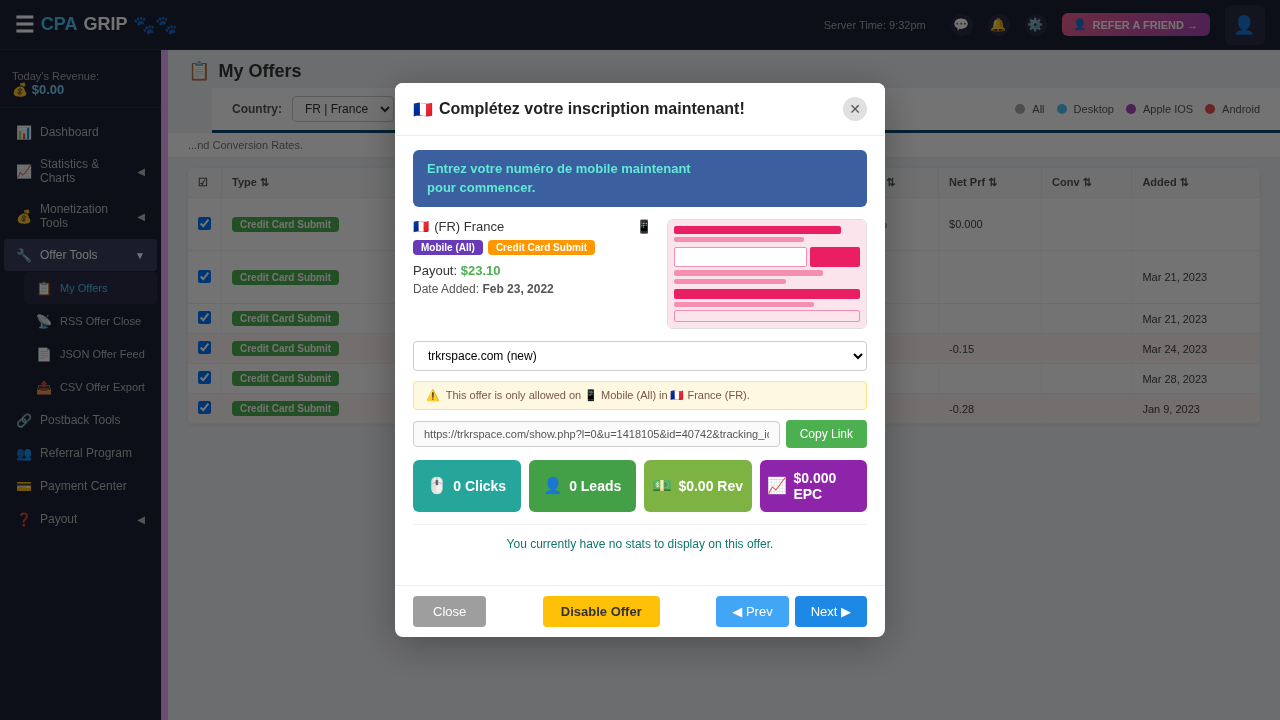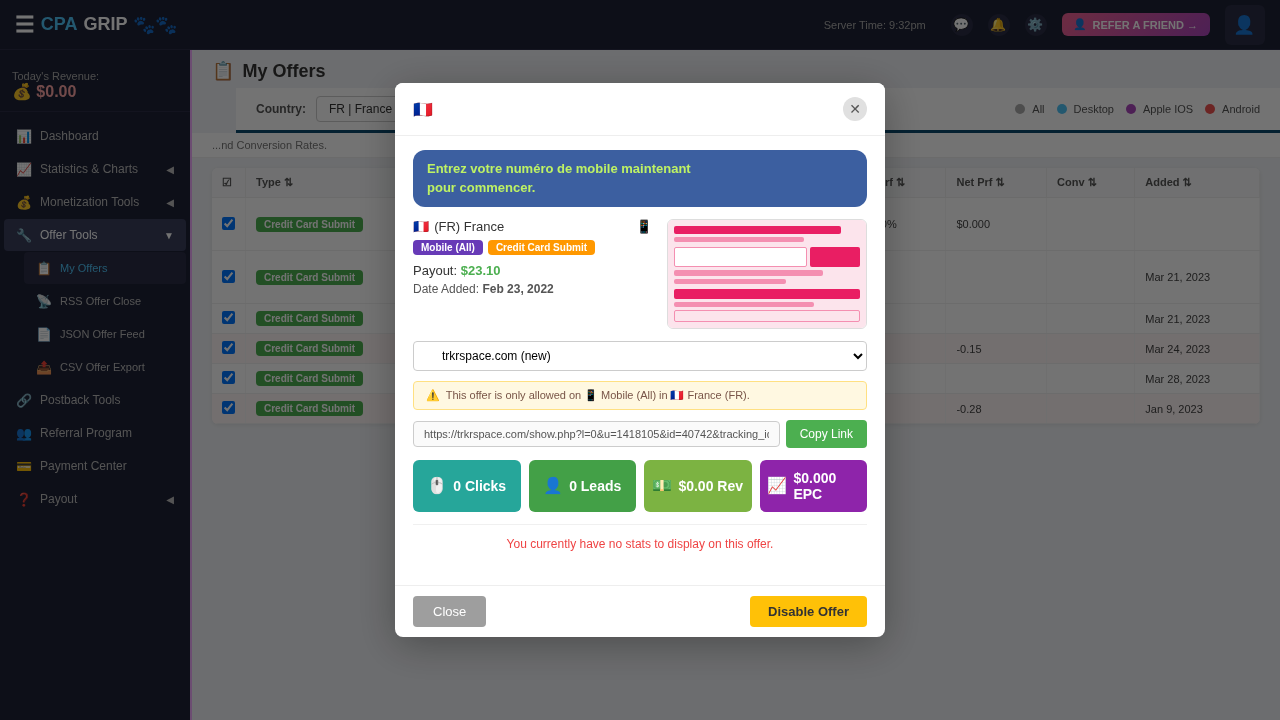--- a/index.html
+++ b/index.html
@@ -15,24 +15,24 @@
     .logo-grip { color: #fff; }
     .topbar-icons { margin-left: auto; display: flex; align-items: center; gap: 15px; color: #aaa; font-size: 12px; }
     .server-time { color: #aaa; font-size: 11px; margin-right: 10px; }
     .topbar-icon { width: 22px; height: 22px; border-radius: 50%; background: #2a2d45; display: flex; align-items: center; justify-content: center; color: #aaa; cursor: pointer; font-size: 13px; }
     .refer-banner { background: linear-gradient(135deg, #f06292, #ab47bc); border-radius: 6px; padding: 5px 12px; color: white; font-size: 11px; font-weight: bold; display: flex; align-items: center; gap: 5px; }
 
     
     .layout { display: flex; height: calc(720px - 50px); }
 
     
-    .sidebar { width: 192px; background: #1e2235; border-right: 2px solid #f0abfc; padding-top: 10px; flex-shrink: 0; }
+    .sidebar { width: 168px; background: #1e2235; border-right: 7px solid #f0abfc; padding-top: 10px; flex-shrink: 0; }
     .sidebar-revenue { padding: 10px 12px; border-bottom: 1px solid #2a2d45; margin-bottom: 8px; }
     .sidebar-revenue-label { color: #aaa; font-size: 11px; }
-    .sidebar-revenue-amount { color: #fca5a5; font-size: 16px; font-weight: bold; }
+    .sidebar-revenue-amount { color: #7dd3fc; font-size: 13px; font-weight: bold; }
     .sidebar-item {
       display: flex; align-items: center; gap: 8px; padding: 8px 12px; color: #bbb;
       font-size: 12px; cursor: pointer; border-radius: 4px; margin: 1px 4px;
     }
     .sidebar-item.active { background: #3a3f5c; color: #fff; }
     .sidebar-item .si-icon { width: 16px; height: 16px; display: flex; align-items: center; justify-content: center; font-size: 13px; }
     .sidebar-sub { padding-left: 20px; }
     .sidebar-sub .sidebar-item { font-size: 11px; }
     .sidebar-sub .sidebar-item.active { background: #2a2d45; color: #4fc3f7; }
 
@@ -64,36 +64,36 @@
 
     
     .overlay { position: fixed; top: 0; left: 0; width: 1280px; height: 720px; background: rgba(0,0,0,0.55); z-index: 100; display: flex; align-items: center; justify-content: center; }
 
     
     .modal { background: #fff; border-radius: 8px; width: 490px; box-shadow: 0 8px 40px rgba(0,0,0,0.3); position: relative; overflow: hidden; }
     .modal-header { background: #fff; padding: 14px 18px; display: flex; align-items: center; justify-content: space-between; border-bottom: 1px solid #eee; }
     .modal-title { font-size: 16px; font-weight: bold; color: #222; display: flex; align-items: center; gap: 6px; }
     .modal-close { width: 24px; height: 24px; border-radius: 50%; border: none; background: #e0e0e0; cursor: pointer; display: flex; align-items: center; justify-content: center; font-size: 14px; color: #555; }
     .modal-body { padding: 14px 18px; }
-    .offer-headline { background: #3c5fa0; color: #bef264; padding: 10px 14px; border-radius: 12px; font-size: 13px; font-weight: bold; margin-bottom: 12px; line-height: 1.4; }
+    .offer-headline { background: #3c5fa0; color: #5eead4; padding: 10px 14px; border-radius: 6px; font-size: 13px; font-weight: bold; margin-bottom: 12px; line-height: 1.4; }
     .offer-preview-row { display: flex; gap: 14px; margin-bottom: 12px; }
     .offer-details { flex: 1; }
     .offer-country { font-size: 13px; color: #333; margin-bottom: 6px; display: flex; align-items: center; gap: 5px; }
     .offer-type-badges { display: flex; gap: 5px; margin-bottom: 8px; flex-wrap: wrap; }
     .badge-purple { background: #673ab7; }
     .badge-orange { background: #ff9800; }
     .offer-payout { color: #333; font-size: 13px; margin-bottom: 4px; }
     .offer-payout strong { color: #4caf50; }
     .offer-date { color: #555; font-size: 12px; }
     .offer-image-preview { width: 200px; height: 110px; border: 1px solid #ddd; border-radius: 6px; overflow: hidden; background: #fce4ec; display: flex; align-items: center; justify-content: center; flex-shrink: 0; }
 
     
     .tracking-domain-row { display: flex; align-items: center; gap: 8px; margin-bottom: 10px; }
     .tracking-label { font-size: 12px; color: #555; font-weight: bold; margin-bottom: 5px; }
-    .tracking-select { flex: 1; border: 1px solid #ccc; border-radius: 4px; padding: 6px 24px; font-size: 12px; background: #fff; }
+    .tracking-select { flex: 1; border: 1px solid #ccc; border-radius: 4px; padding: 6px 10px; font-size: 12px; background: #fff; }
 
     .warning-box { background: #fff8e1; border: 1px solid #ffe082; border-radius: 4px; padding: 7px 12px; font-size: 11px; color: #795548; margin-bottom: 10px; display: flex; align-items: center; gap: 6px; }
 
     .tracking-link-row { display: flex; align-items: center; gap: 6px; margin-bottom: 12px; }
     .tracking-input { flex: 1; border: 1px solid #ccc; border-radius: 4px; padding: 6px 10px; font-size: 11px; color: #555; background: #fafafa; }
     .copy-btn { background: #4caf50; color: #fff; border: none; border-radius: 4px; padding: 7px 14px; font-size: 12px; cursor: pointer; white-space: nowrap; }
 
     
     .graph-row { display: flex; align-items: center; gap: 10px; margin-bottom: 12px; }
     .graph-label { font-size: 12px; color: #555; font-weight: bold; }
@@ -101,21 +101,21 @@
 
     
     .stats-row { display: flex; gap: 8px; margin-bottom: 12px; }
     .stat-badge { flex: 1; border-radius: 6px; padding: 10px 8px; display: flex; align-items: center; justify-content: center; gap: 6px; font-weight: bold; color: #fff; font-size: 14px; }
     .stat-badge-teal { background: #26a69a; }
     .stat-badge-green { background: #43a047; }
     .stat-badge-lime { background: #7cb342; }
     .stat-badge-purple { background: #8e24aa; }
     .stat-icon { font-size: 16px; }
 
-    .no-stats { text-align: center; color: #ef4444; font-size: 12px; padding: 12px 0; border-top: 1px solid #f0f0f0; margin-bottom: 8px; }
+    .no-stats { text-align: center; color: #0f766e; font-size: 12px; padding: 12px 0; border-top: 1px solid #f0f0f0; margin-bottom: 8px; }
 
     
     .modal-footer { padding: 10px 18px; border-top: 1px solid #eee; display: flex; align-items: center; justify-content: space-between; }
     .btn-close { background: #9e9e9e; color: #fff; border: none; border-radius: 4px; padding: 8px 20px; font-size: 13px; cursor: pointer; }
     .btn-disable { background: #ffc107; color: #333; border: none; border-radius: 4px; padding: 8px 18px; font-size: 13px; cursor: pointer; font-weight: bold; }
     .btn-nav { background: #42a5f5; color: #fff; border: none; border-radius: 4px; padding: 8px 16px; font-size: 13px; cursor: pointer; display: flex; align-items: center; gap: 5px; }
     .btn-nav-prev { background: #42a5f5; }
     .btn-nav-next { background: #1e88e5; }
     .footer-nav { display: flex; gap: 6px; }
 
@@ -339,20 +339,21 @@
     </div>
   </div>
 </div>
 
 <div class="overlay">
   <div class="modal">
 
     <div class="modal-header">
       <div class="modal-title">
         <span>🇫🇷</span>
+        <span>Complétez votre inscription maintenant!</span>
       </div>
       <button class="modal-close">✕</button>
     </div>
 
     <div class="modal-body">
 
       <div class="offer-headline">
         <span>Entrez votre numéro de mobile maintenant</span><br>
         <span>pour commencer.</span>
       </div>
@@ -432,15 +433,19 @@
           <span>$0.000 EPC</span>
         </div>
       </div>
 
       <div class="no-stats">You currently have no stats to display on this offer.</div>
     </div>
 
     <div class="modal-footer">
       <button class="btn-close">Close</button>
       <button class="btn-disable">Disable Offer</button>
+      <div class="footer-nav">
+        <button class="btn-nav btn-nav-prev">◀ Prev</button>
+        <button class="btn-nav btn-nav-next">Next ▶</button>
+      </div>
     </div>
   </div>
 </div>
 
 </body></html>

